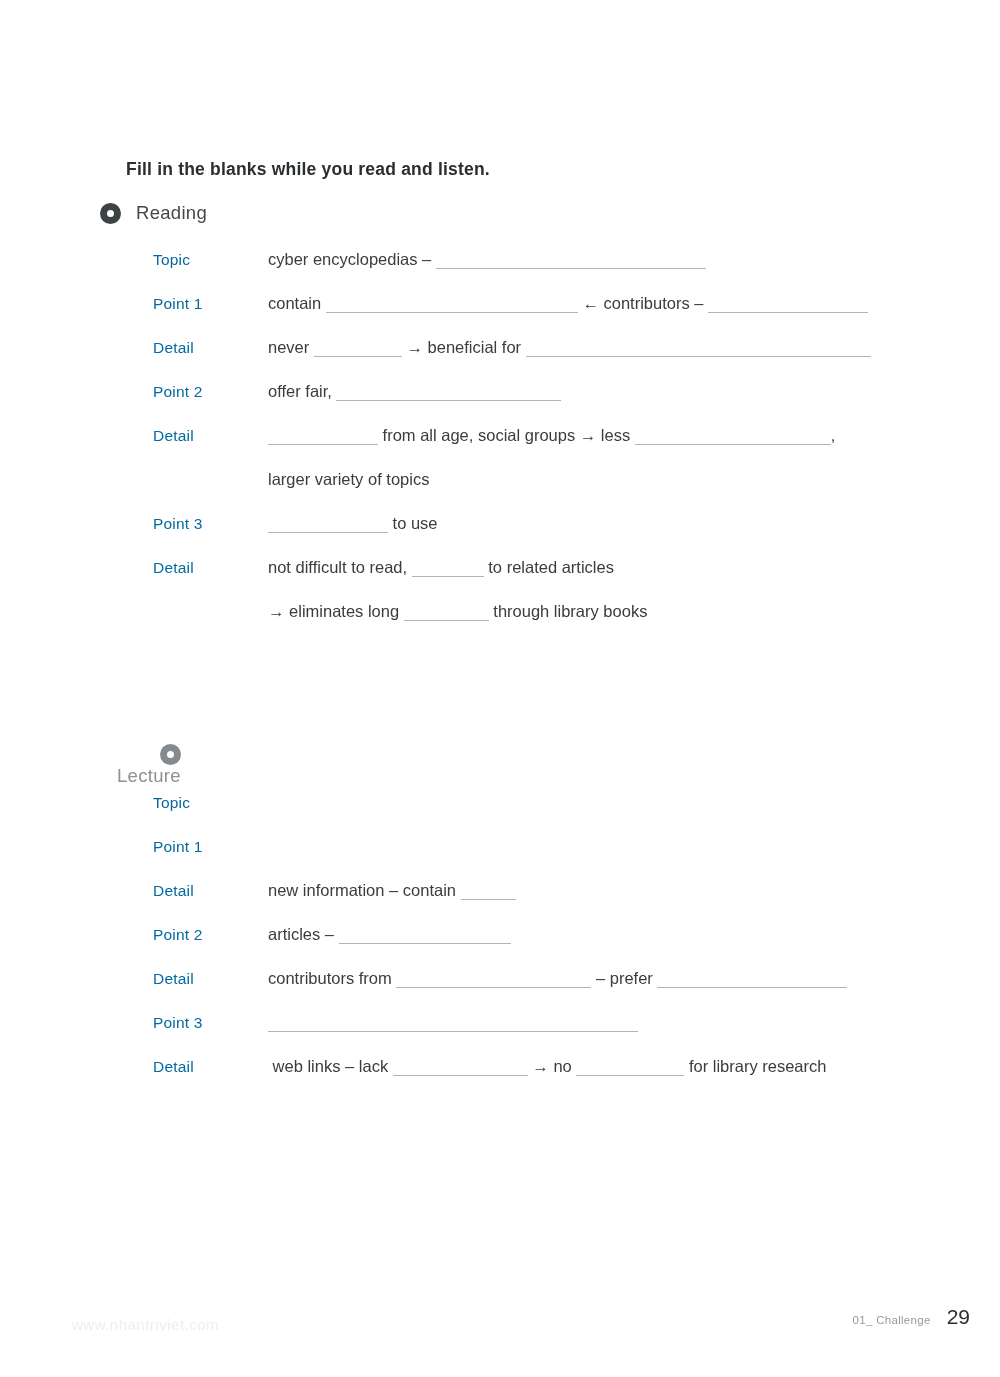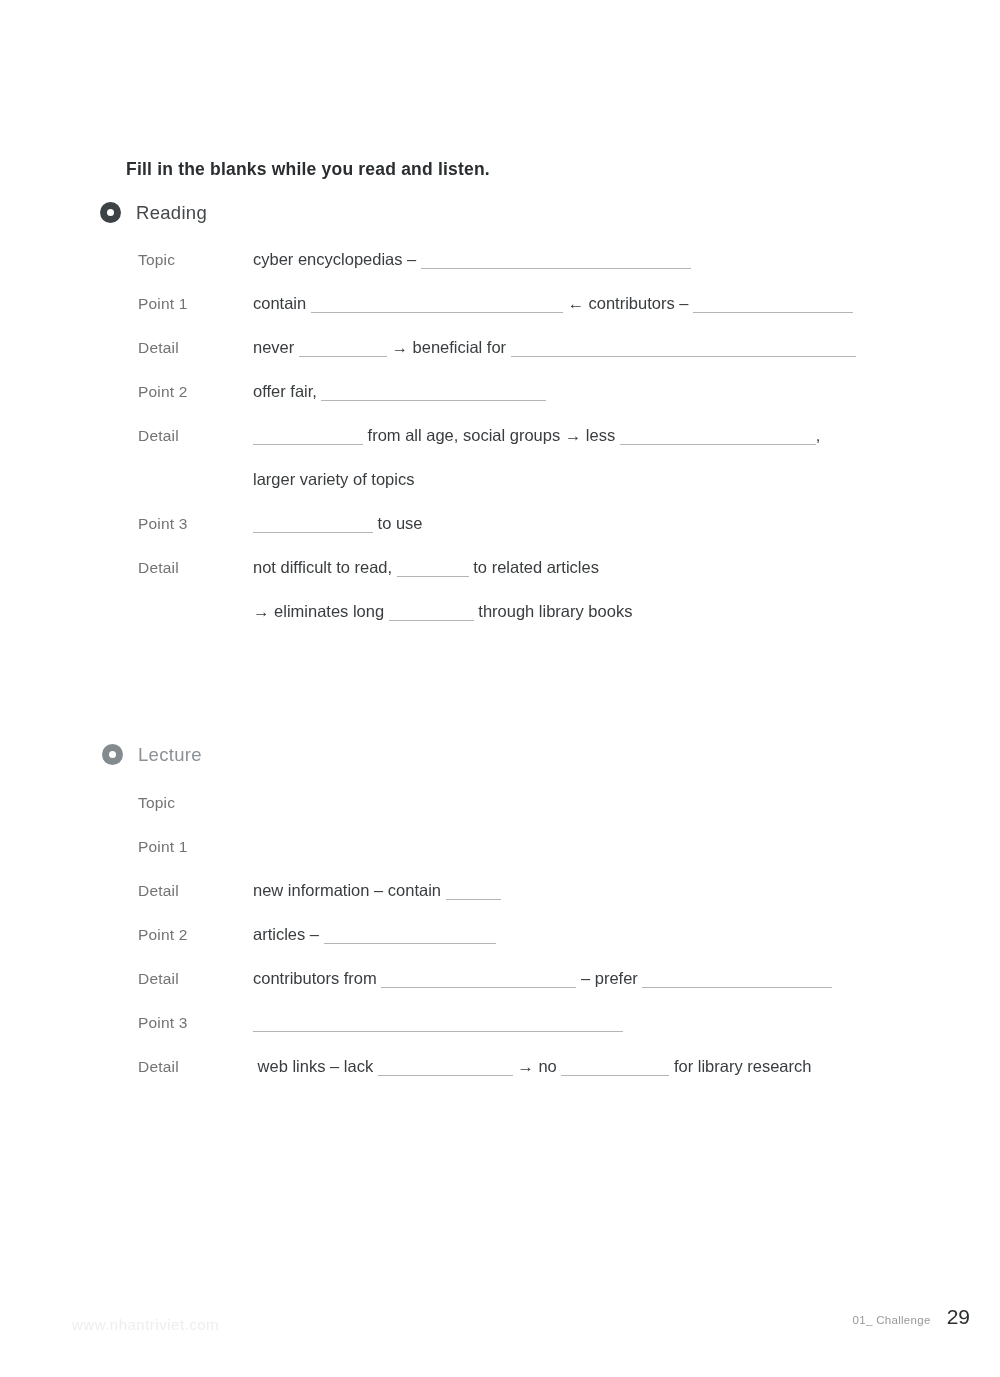--- a/index.html
+++ b/index.html
@@ -12,46 +12,46 @@
     color: #393d3f;
   }
   .title {
     position: absolute; left: 110px; top: 143px;
     margin: 16px;
     font-size: 17.5px; font-weight: bold;
     color: #2a2e30; letter-spacing: 0.2px;
   }
   .section-header {
     position: absolute;
-    display: flex; align-items: flex-start;
+    display: flex; align-items: flex-end;
   }
   #reading-header { left: 100px; top: 202px; }
-  #lecture-header { left: 102px; top: 744px; }
+  #lecture-header { left: 102px; top: 744px; flex-direction: column; }
   .disc {
     width: 21px; height: 21px; border-radius: 50%;
     position: relative; flex: 0 0 auto;
   }
   .disc::after {
     content: ""; position: absolute;
     left: 7px; top: 7px; width: 7px; height: 7px;
     background: #ffffff; border-radius: 50%;
   }
   .disc.dark { background: #3d4244; }
   .disc.gray { background: #848b8e; }
   .section-label { margin-left: 15px; font-size: 18.5px; letter-spacing: 0.3px; }
   .dark-label { color: #44484a; }
   .gray-label { color: #8b9194; }
   .rows { position: absolute; left: 138px; width: 780px; }
   #reading-rows { top: 249px; }
   #lecture-rows { top: 792px; }
   .wrow { height: 44px; display: flex; align-items: flex-start; }
   .wlabel {
     width: 115px; flex: 0 0 115px;
-    font-size: 15.5px; color: #737373;
-    letter-spacing: 0.2px; line-height: 21px;
+    font-size: 15.5px; color: #0369a1;
+    letter-spacing: 0.2px; line-height: 21px; margin-left: 15px;
   }
   .wcontent { font-size: 16.5px; line-height: 21px; color: #393d3f; }
   .wtext { white-space: pre; }
   .wblank {
     display: inline-block; height: 15px;
     border-bottom: 1px solid #b2b4b5;
     vertical-align: -4px;
   }
   .footer-watermark {
     position: absolute; left: 72px; top: 1316px;

